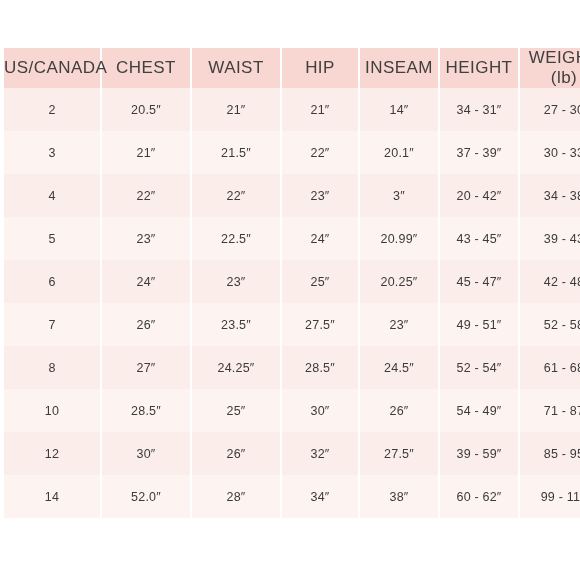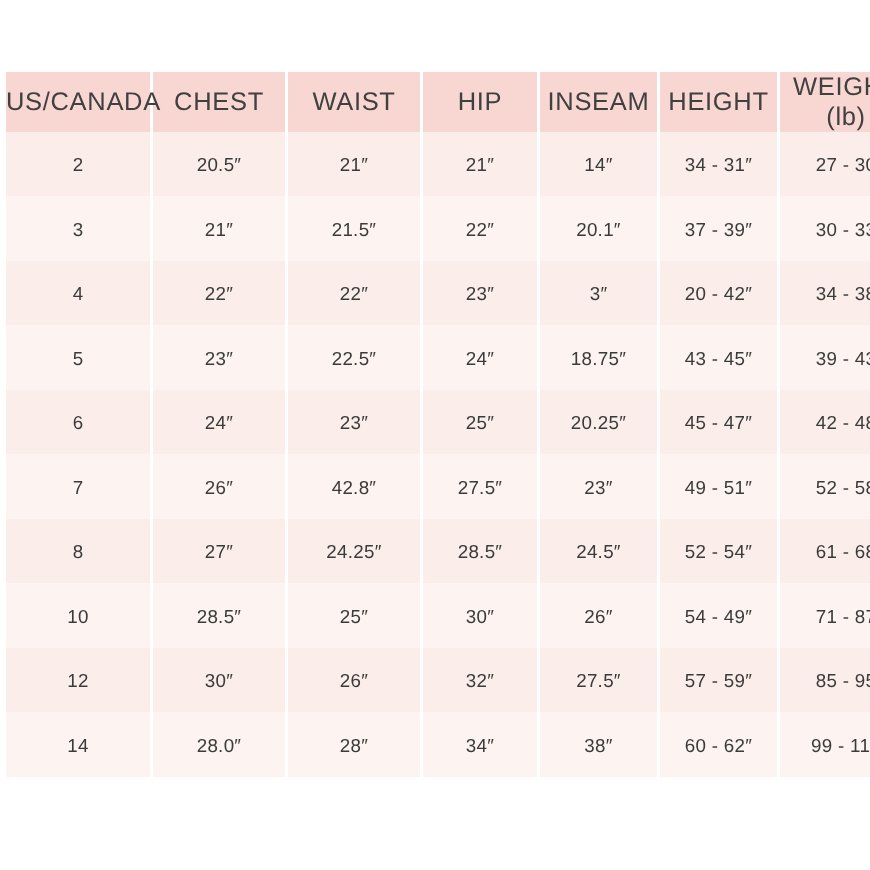--- a/index.html
+++ b/index.html
@@ -110,37 +110,37 @@
         <td>23″</td>
         <td>3″</td>
         <td>20 - 42″</td>
         <td>34 - 38</td>
       </tr>
       <tr>
         <td>5</td>
         <td>23″</td>
         <td>22.5″</td>
         <td>24″</td>
-        <td>18.75″</td>
+        <td>20.99″</td>
         <td>43 - 45″</td>
         <td>39 - 43</td>
       </tr>
       <tr>
         <td>6</td>
         <td>24″</td>
         <td>23″</td>
         <td>25″</td>
         <td>20.25″</td>
         <td>45 - 47″</td>
         <td>42 - 48</td>
       </tr>
       <tr>
         <td>7</td>
         <td>26″</td>
-        <td>42.8″</td>
+        <td>23.5″</td>
         <td>27.5″</td>
         <td>23″</td>
         <td>49 - 51″</td>
         <td>52 - 58</td>
       </tr>
       <tr>
         <td>8</td>
         <td>27″</td>
         <td>24.25″</td>
         <td>28.5″</td>
@@ -156,26 +156,26 @@
         <td>26″</td>
         <td>54 - 49″</td>
         <td>71 - 87</td>
       </tr>
       <tr>
         <td>12</td>
         <td>30″</td>
         <td>26″</td>
         <td>32″</td>
         <td>27.5″</td>
-        <td>57 - 59″</td>
+        <td>39 - 59″</td>
         <td>85 - 95</td>
       </tr>
       <tr>
         <td>14</td>
-        <td>28.0″</td>
+        <td>52.0″</td>
         <td>28″</td>
         <td>34″</td>
         <td>38″</td>
         <td>60 - 62″</td>
         <td>99 - 110</td>
       </tr>
     </tbody>
   </table>
 </div>
 

